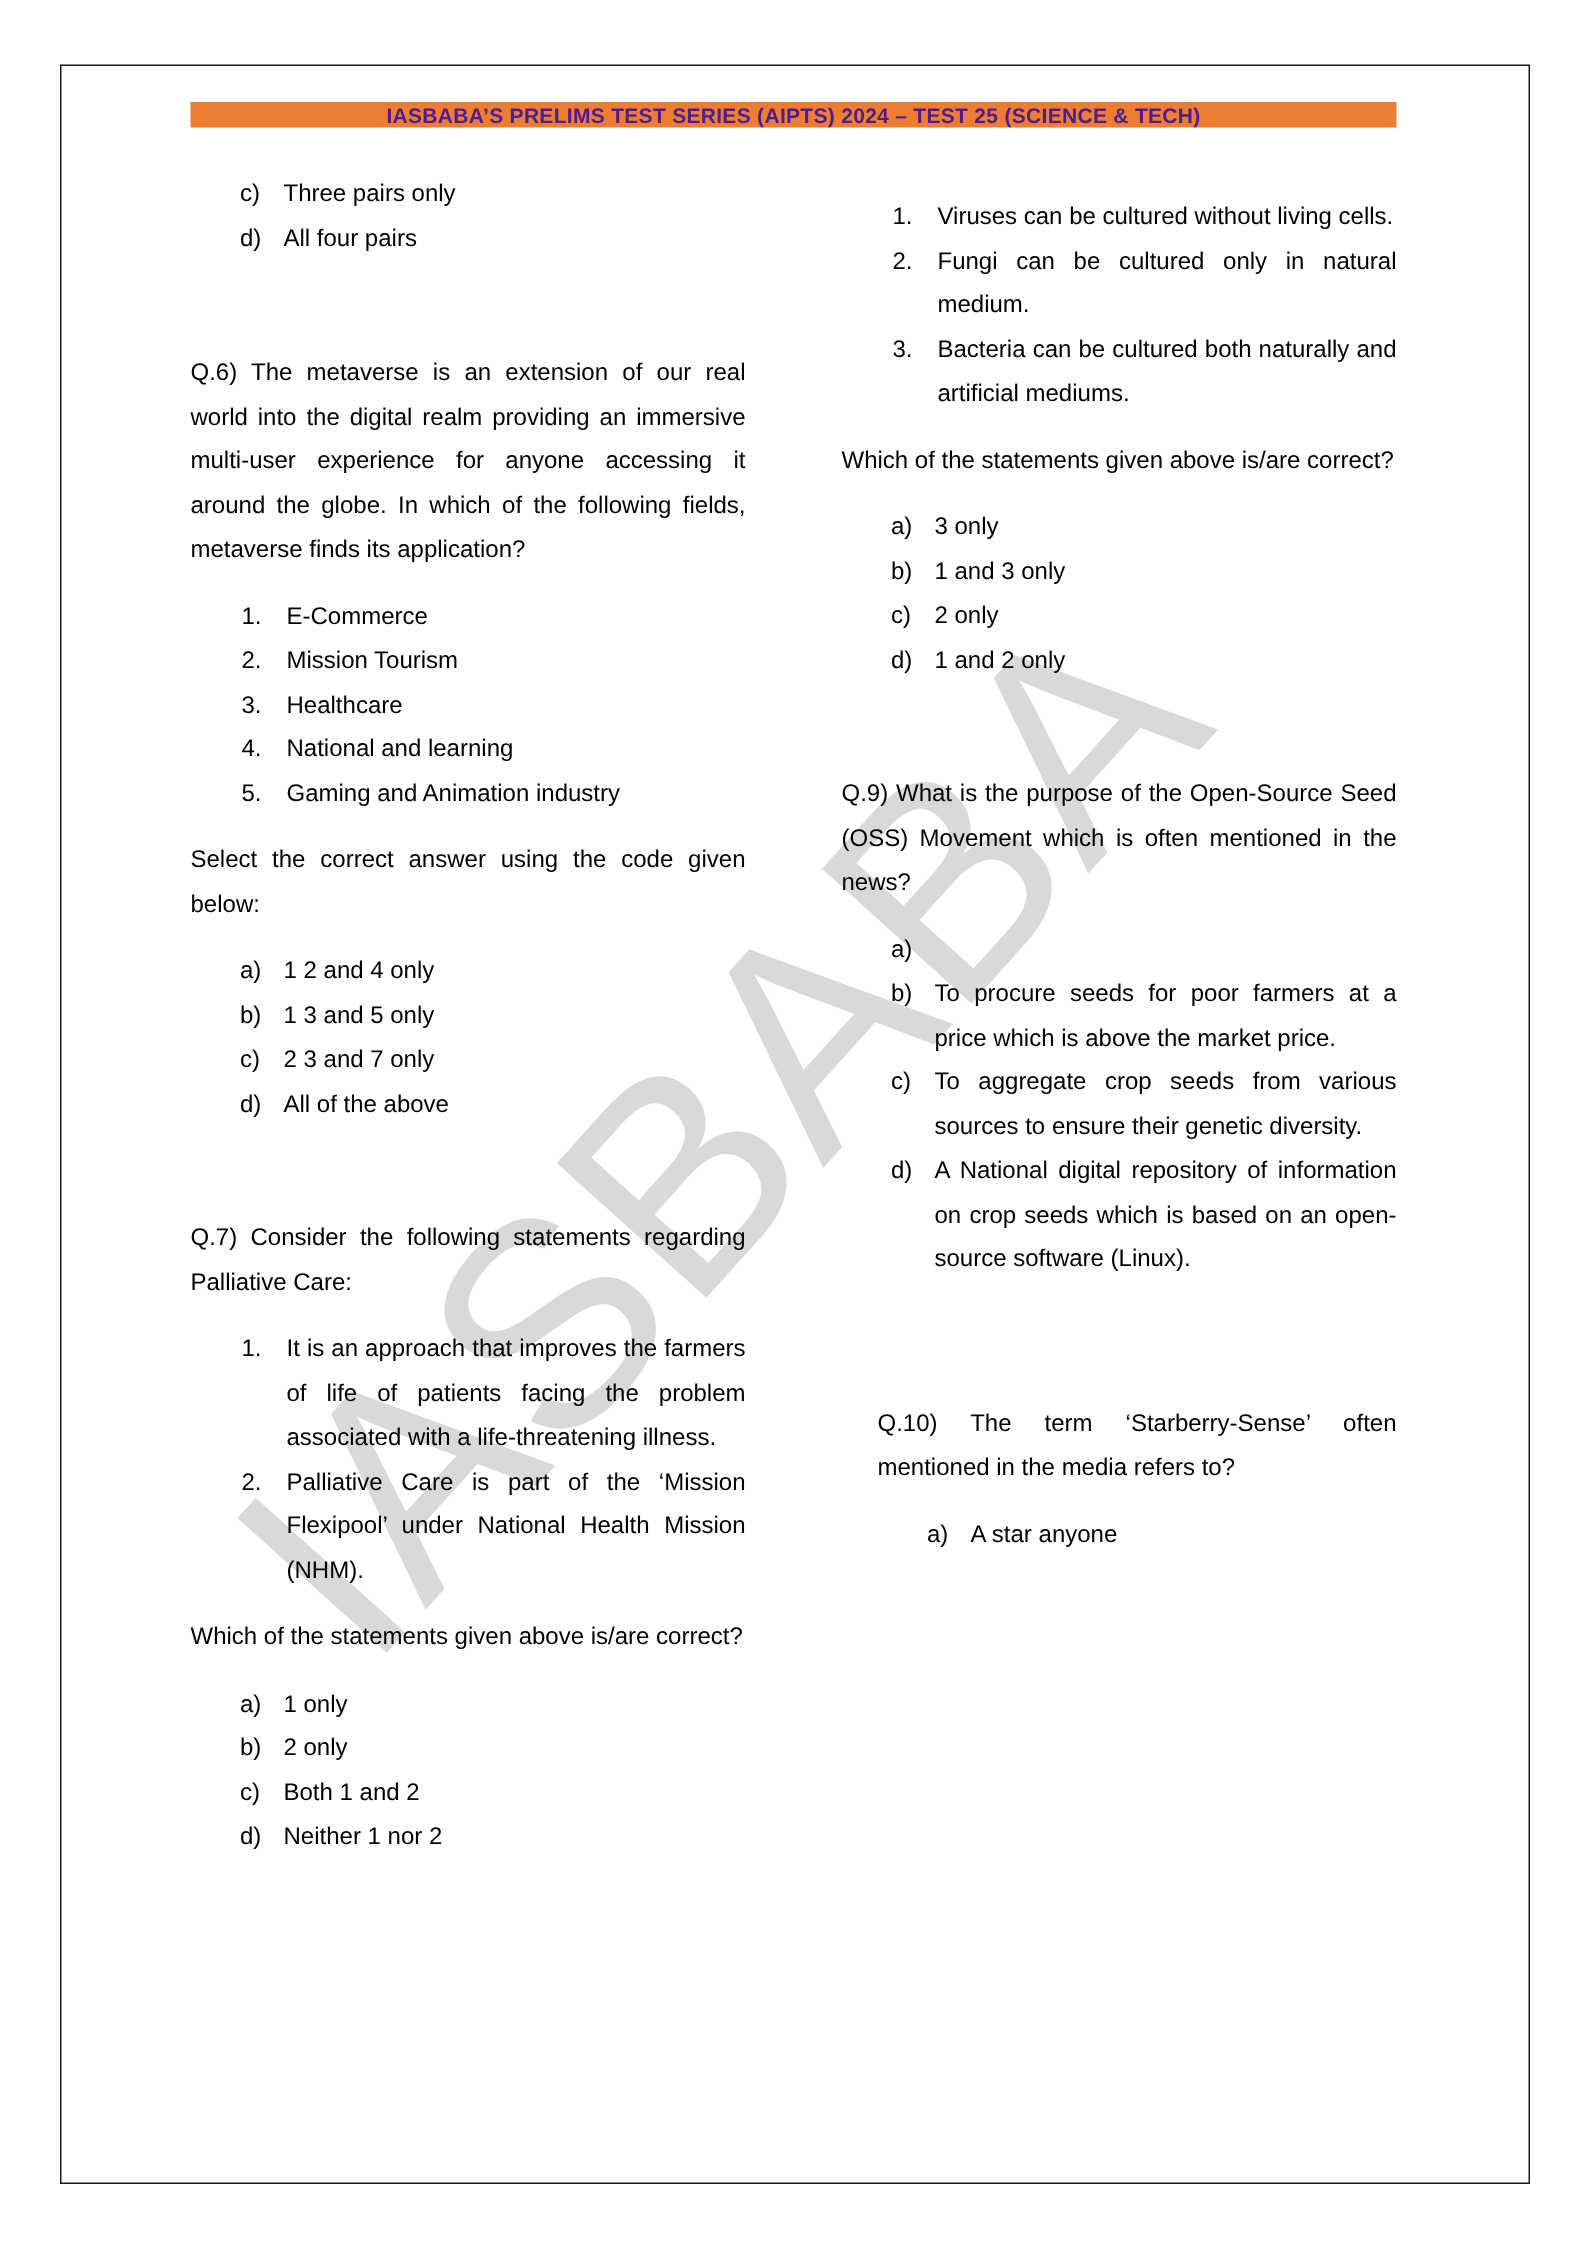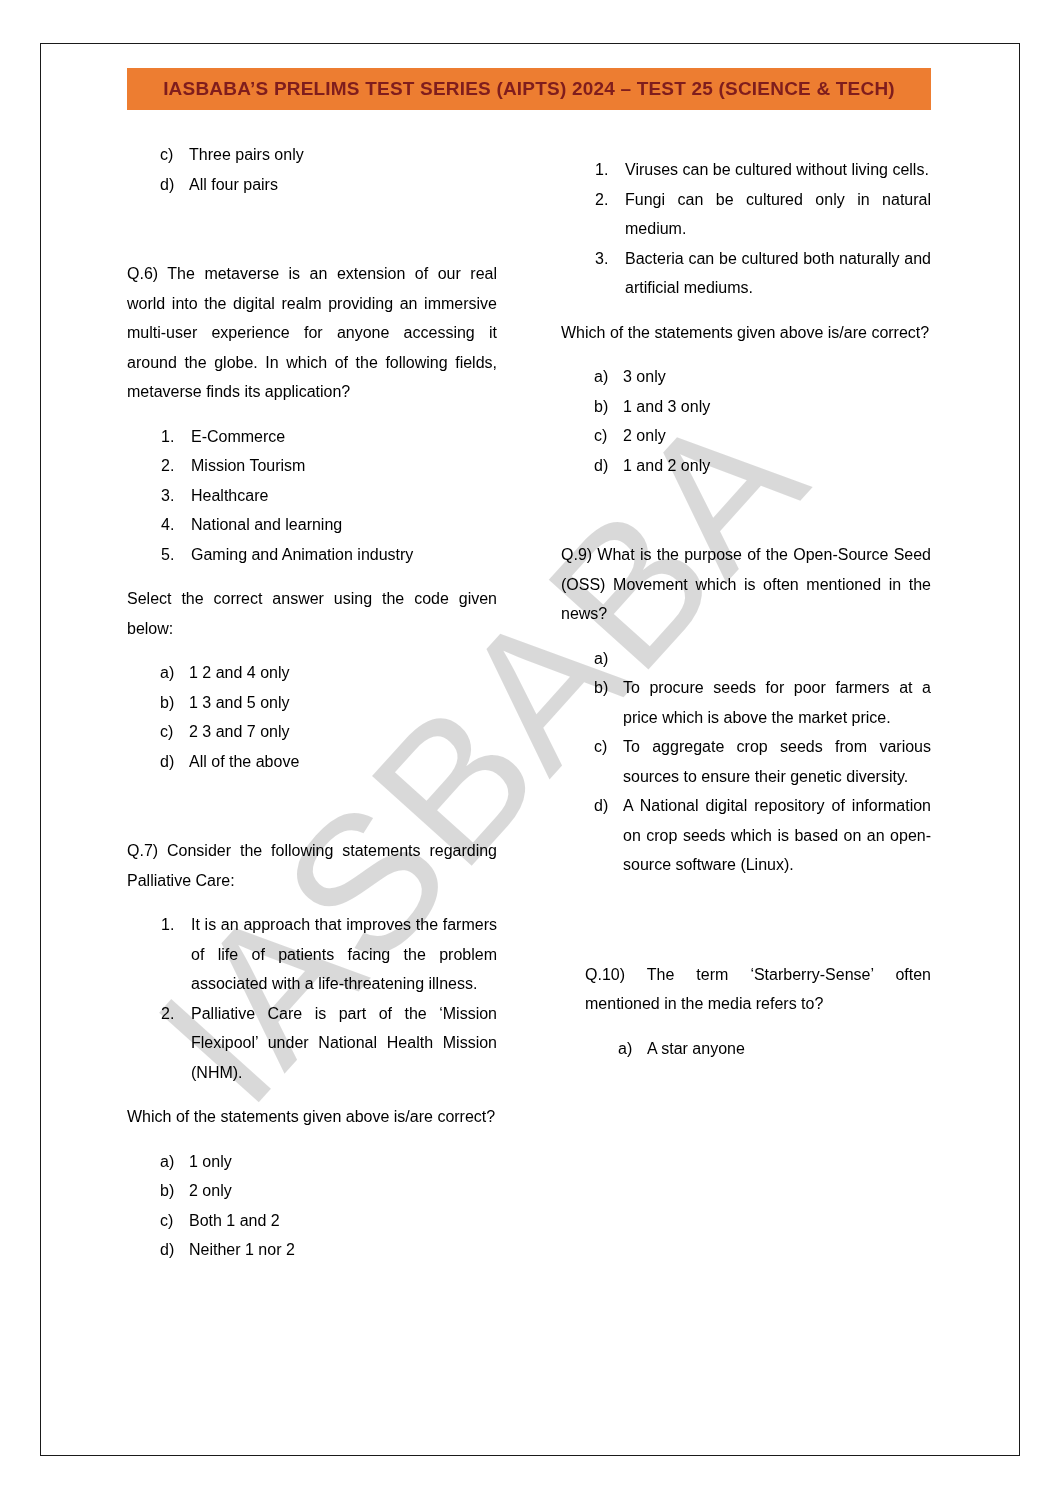--- a/index.html
+++ b/index.html
@@ -13,22 +13,22 @@
     border:1.5px solid #1a1a1a; z-index:2; pointer-events:none;
   }
   .watermark {
     position:absolute; left:480px; top:755px;
     transform:translate(-50%,-50%) rotate(-48deg);
     font-size:195px; font-weight:400; letter-spacing:2px;
     color:rgba(0,0,0,0.15); white-space:nowrap; z-index:0;
   }
   .content { position:absolute; left:127px; top:68px; width:804px; z-index:1; }
   .header-bar {
-    height:42px; background:#ED7D31; color:#7f1d1d;
-    font-weight:700; font-size:19px; letter-spacing:0.2px;
+    height:17px; background:#ED7D31; color:#4c1d95;
+    font-weight:700; font-size:14px; letter-spacing:0.2px;
     display:flex; align-items:center; justify-content:center;
   }
   .columns { display:flex; gap:64px; margin-top:30px; font-size:16px; line-height:29.5px; }
   .col { width:370px; }
   .stem, .prompt { text-align:justify; }
   .question { margin-top:60px; }
   .question-10 { margin-top:80px;margin-left:24px; }
   .block { margin-top:15px; }
   .opt, .stmt { display:flex; }
   .opt { padding-left:33px; }

